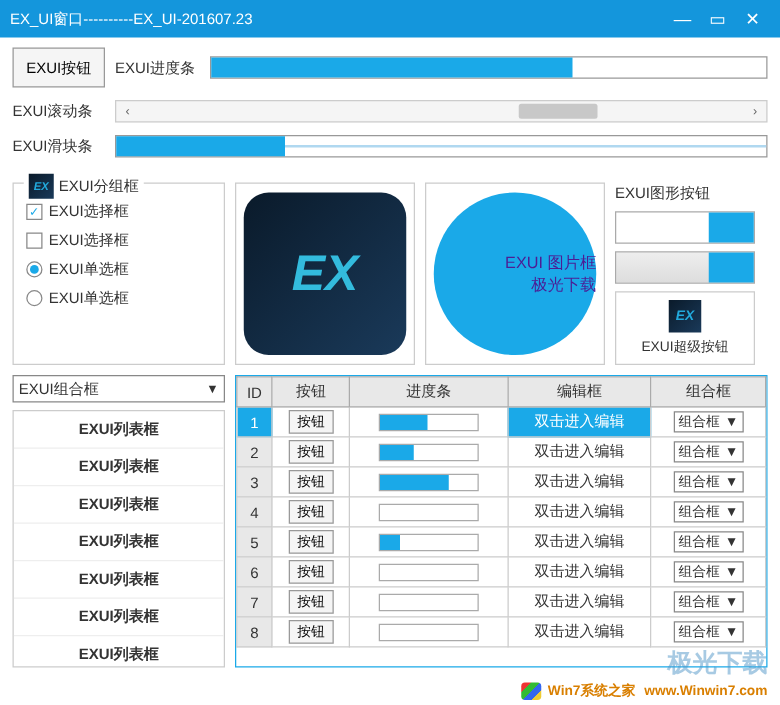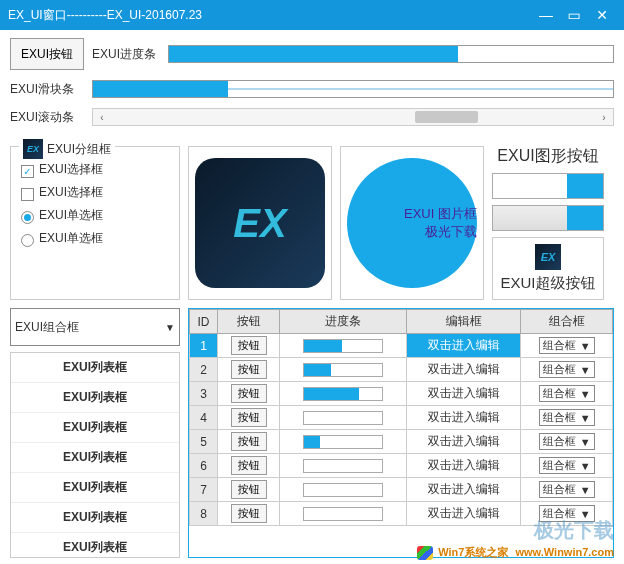--- a/index.html
+++ b/index.html
@@ -30,38 +30,38 @@
 .scroll-thumb { position: absolute; top: 2px; bottom: 2px; background: #c8c8c8; border-radius: 2px; cursor: pointer; }
 
 .midsection { display: flex; gap: 8px; margin-top: 20px; }
 
 .groupbox { border: 1px solid #ccc; padding: 8px 10px 10px; position: relative; }
 .groupbox-title { position: absolute; top: -8px; left: 8px; background: #fff; padding: 0 4px; font-size: 12px; display: flex; align-items: center; gap: 4px; }
 
 .ex-logo { width: 20px; height: 20px; background: linear-gradient(135deg, #0a1a2a, #1a3a5a); display: inline-flex; align-items: center; justify-content: center; color: #2ad; font-weight: bold; font-size: 9px; font-style: italic; }
 .ex-logo-lg { width: 130px; height: 130px; background: linear-gradient(135deg, #0a1a2a, #1a3a5a); display: flex; align-items: center; justify-content: center; color: #3bd; font-weight: bold; font-size: 40px; font-style: italic; border-radius: 20px; }
 
-.checkitem { display: flex; align-items: flex-end; gap: 5px; margin: 6px 0; font-size: 12px; cursor: pointer; }
+.checkitem { display: flex; align-items: center; gap: 5px; margin: 6px 0; font-size: 12px; cursor: pointer; }
 .checkbox { width: 13px; height: 13px; border: 1px solid #888; display: inline-flex; align-items: center; justify-content: center; font-size: 10px; color: #1aa9e8; }
 .checkbox.checked::after { content: "✓"; }
 .radio { width: 13px; height: 13px; border: 1px solid #888; border-radius: 50%; display: inline-flex; align-items: center; justify-content: center; }
 .radio.checked::after { content: ""; width: 7px; height: 7px; background: #1aa9e8; border-radius: 50%; }
 
 .picbox { border: 1px solid #ccc; padding: 6px; display: flex; align-items: center; justify-content: center; }
 .circle-demo { width: 130px; height: 130px; background: #1aa9e8; border-radius: 50%; display: flex; flex-direction: column; align-items: flex-end; justify-content: center; color: #4c1d95; font-size: 13px; }
 
 .rightcol { width: 112px; display: flex; flex-direction: column; gap: 6px; }
 .colorbtn1 { height: 26px; background: #fff; border: 1px solid #aaa; cursor: pointer; position: relative; }
 .colorbtn1::after { content: ""; position: absolute; right: 0; top: 0; bottom: 0; width: 36px; background: #1aa9e8; }
 .colorbtn2 { height: 26px; border: 1px solid #aaa; cursor: pointer; background: linear-gradient(#eee, #ddd); position: relative; }
 .colorbtn2::after { content: ""; position: absolute; right: 0; top: 0; bottom: 0; width: 36px; background: #1aa9e8; }
 .superbtn-box { border: 1px solid #ccc; padding: 6px; text-align: center; cursor: pointer; }
 
 .bottom { display: flex; gap: 8px; margin-top: 8px; }
-.combobox { width: 170px; height: 38px; border: 1px solid #888; display: flex; align-items: center; justify-content: space-between; padding: 0 4px; cursor: pointer; font-size: 12px; }
+.combobox { width: 170px; height: 22px; border: 1px solid #888; display: flex; align-items: center; justify-content: space-between; padding: 0 4px; cursor: pointer; font-size: 12px; }
 .combobox .arrow { font-size: 10px; }
 
 .listbox { border: 1px solid #ccc; height: 206px; overflow: hidden; }
 .listbox-item { padding: 6px 10px; text-align: center; border-bottom: 1px solid #eee; font-size: 12px; font-weight: bold; }
 
 .grid { flex: 1; border: 1px solid #1aa9e8; }
 .grid table { width: 100%; border-collapse: collapse; font-size: 12px; border-radius: 23px; }
 .grid th { background: #e8e8e8; border: 1px solid #aaa; padding: 3px; font-weight: normal; text-align: center; }
 .grid td { border: 1px solid #ccc; padding: 2px 3px; text-align: center; height: 22px; }
 .grid .idcell { background: #e8e8e8; width: 28px; }
@@ -91,36 +91,36 @@
 
   <div class="row">
     <button class="btn">EXUI按钮</button>
     <span class="label">EXUI进度条</span>
     <div class="progress">
       <div class="progress-fill" style="width:65%"></div>
     </div>
   </div>
 
   <div class="row">
-    <span class="label" style="width:70px">EXUI滑块条</span>
-    <div class="slider-wrap">
-      <div class="slider-fill" style="width:26%"></div>
-      <div class="slider-track-rest" style="left:26%"></div>
-    </div>
-  </div>
-
-  <div class="row">
     <span class="label" style="width:70px">EXUI滚动条</span>
     <div class="scrollbar">
       <div class="scroll-arrow">‹</div>
       <div class="scroll-thumb" style="left:62%; width:12%"></div>
       <div class="scroll-arrow" style="margin-left:auto">›</div>
     </div>
   </div>
 
+  <div class="row">
+    <span class="label" style="width:70px">EXUI滑块条</span>
+    <div class="slider-wrap">
+      <div class="slider-fill" style="width:26%"></div>
+      <div class="slider-track-rest" style="left:26%"></div>
+    </div>
+  </div>
+
   <div class="midsection">
     <div class="groupbox" style="width:170px">
       <div class="groupbox-title">
         <span class="ex-logo">EX</span>
         <span>EXUI分组框</span>
       </div>
       <div class="checkitem">
         <span class="checkbox checked"></span>
         <span>EXUI选择框</span>
       </div>
@@ -143,26 +143,26 @@
     </div>
 
     <div class="picbox">
       <div class="circle-demo">
         <span>EXUI 图片框</span>
         <span>极光下载</span>
       </div>
     </div>
 
     <div class="rightcol">
-      <div style="text-align:center;font-size:16px">EXUI图形按钮</div>
+      <div style="font-size:12px">EXUI图形按钮</div>
       <div class="colorbtn1"></div>
       <div class="colorbtn2"></div>
       <div class="superbtn-box">
         <div class="ex-logo" style="width:26px;height:26px;margin:0 auto 4px;font-size:11px">EX</div>
-        <div style="font-size:15px">EXUI超级按钮</div>
+        <div style="font-size:11px">EXUI超级按钮</div>
       </div>
     </div>
   </div>
 
   <div class="bottom">
     <div style="width:170px">
       <div class="combobox">
         <span>EXUI组合框</span>
         <span class="arrow">▼</span>
       </div>

